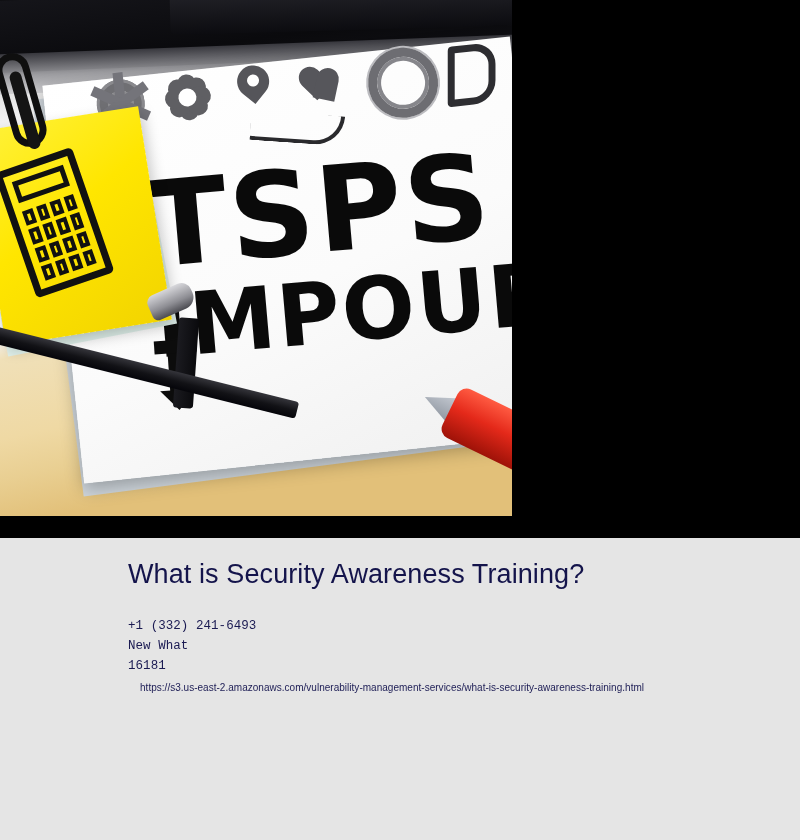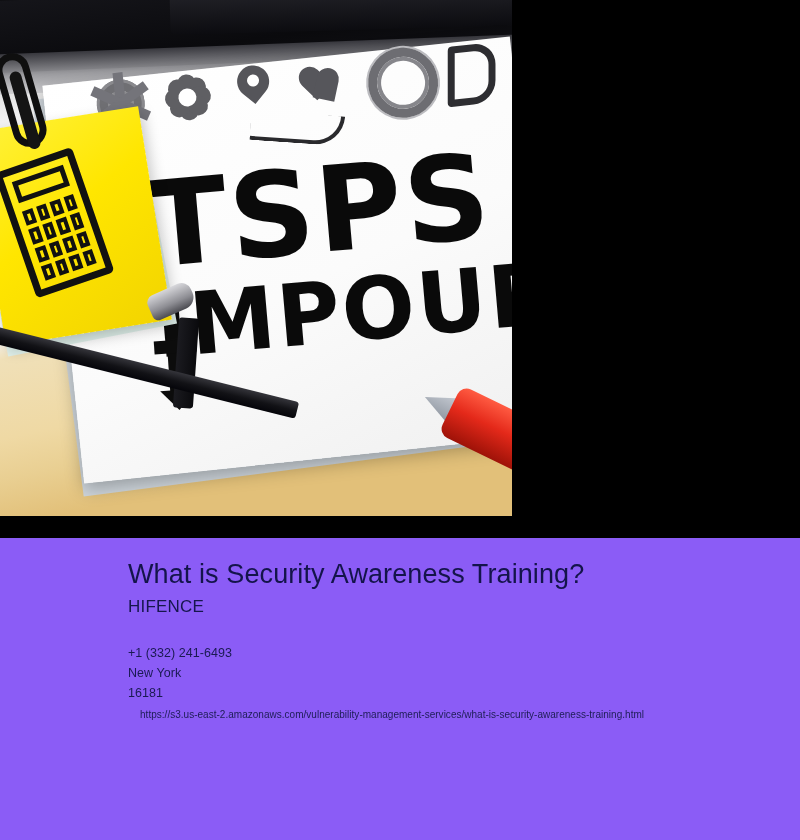--- a/index.html
+++ b/index.html
@@ -314,21 +314,21 @@
     width: 34px; height: 30px;
     background: linear-gradient(180deg, #c7ccd4 0%, #8d949e 100%);
     clip-path: polygon(0 50%, 100% 0, 100% 100%);
   }
 
   
   .info-panel {
     position: absolute;
     left: 0; top: 538px;
     width: 800px; height: 302px;
-    background: #8b5cf6;
+    background: #e5e5e5;
   }
 
   .info-inner {
     position: absolute;
     left: 128px; top: 21px;
     width: 640px;
   }
 
   .page-title {
     margin: 0;
@@ -342,20 +342,21 @@
   .brand-name {
     margin: 7px 0 0 0;
     font-size: 17px;
     font-weight: 400;
     color: #16164d;
     letter-spacing: .2px;
   }
 
   .contact-block {
     margin-top: 26px;
+    font-family: Liberation Mono, monospace;
   }
   .contact-line {
     font-size: 12.5px;
     color: #1a1a52;
     line-height: 20px;
     letter-spacing: .05px;
   }
 
   .source-url {
     margin-top: 6px;
@@ -449,25 +450,24 @@
       </div>
 
     </div>
   </div>
 
   <div class="info-panel">
     <div class="info-inner">
 
       <h1 class="page-title">What is Security Awareness Training?</h1>
 
-      <div class="brand-name">HIFENCE</div>
 
       <div class="contact-block">
         <div class="contact-line">+1 (332) 241-6493</div>
-        <div class="contact-line">New York</div>
+        <div class="contact-line">New What</div>
         <div class="contact-line">16181</div>
       </div>
 
       <div class="source-url">https://s3.us-east-2.amazonaws.com/vulnerability-management-services/what-is-security-awareness-training.html</div>
 
     </div>
   </div>
 
 </div>
 

